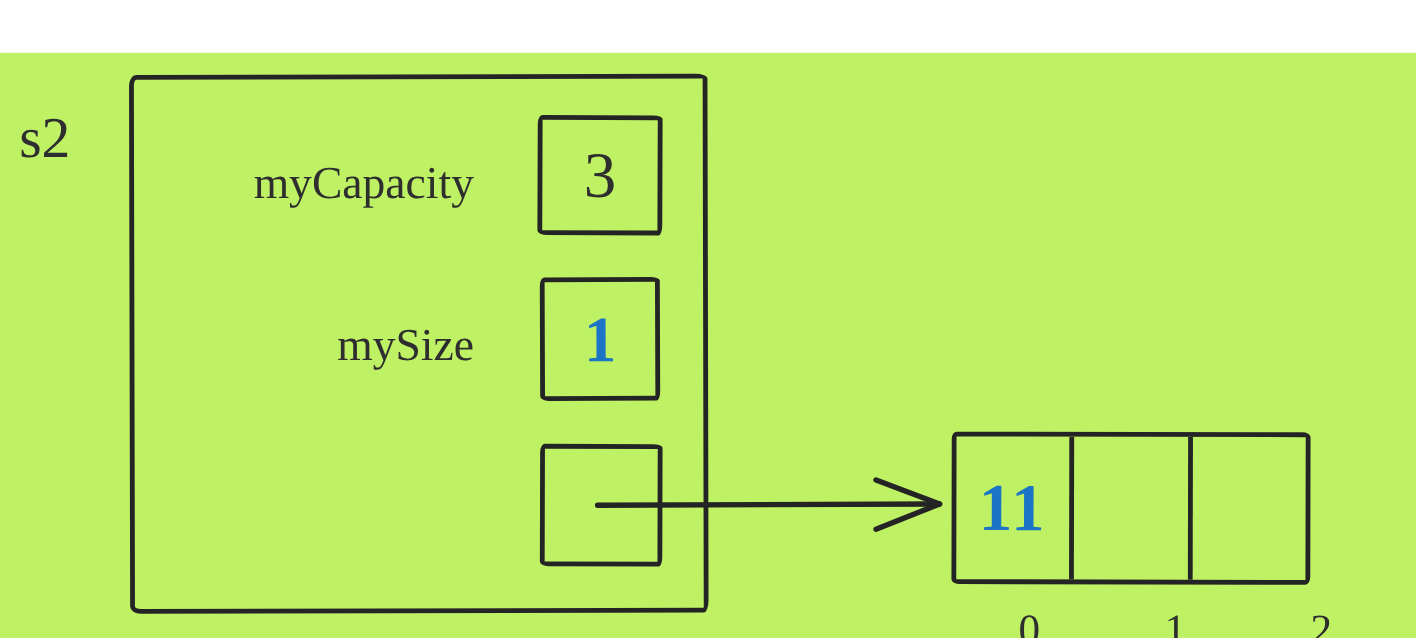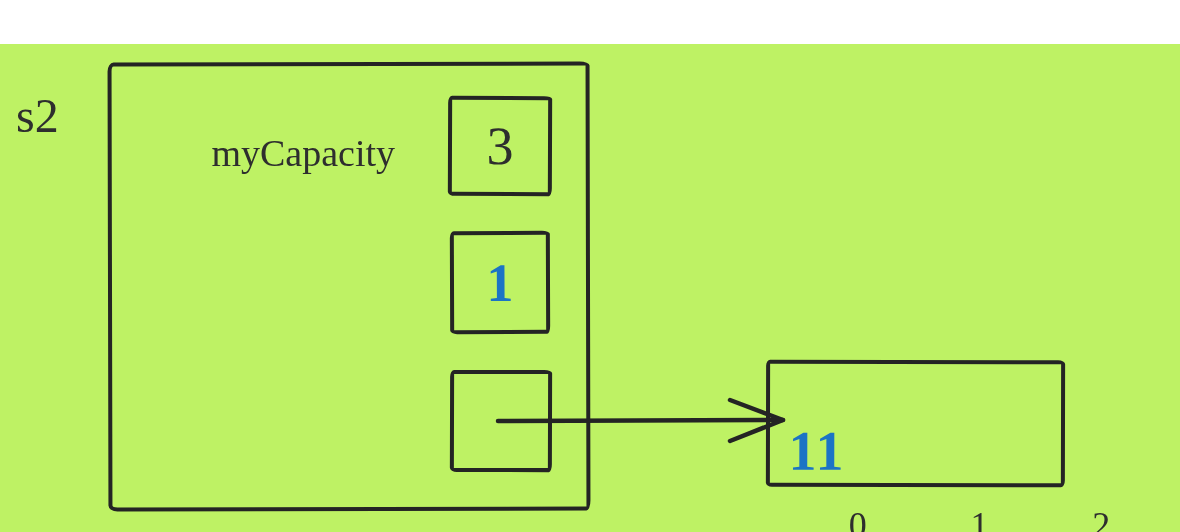--- a/index.html
+++ b/index.html
@@ -74,29 +74,28 @@
     position: absolute;
     left: 494px;
     top: 346px;
     width: 300px;
     height: 62px;
   }
 
   
   .array-box {
     position: absolute;
-    left: 766px;
+    left: 793px;
     top: 316px;
     width: 299px;
     height: 127px;
     border: 4.5px solid #242424;
     display: flex;
     border-radius: 4px 7px 4px 6px / 6px 4px 7px 4px;
     transform: rotate(0.12deg);
-    align-items: flex-end;
   }
   .array-cell {
     flex: 1;
     display: flex;
     align-items: center;
     justify-content: center;
     font-size: 56px;
     font-weight: 700;
     color: #1b74c5;
     letter-spacing: 2px;
@@ -122,20 +121,21 @@
 </head>
 <body>
 
 <div class="canvas">
 
   <div class="object-name">s2</div>
 
   <div class="object-box"></div>
 
   <div class="field-label label-capacity">myCapacity</div>
+  <div class="field-label label-size">mySize</div>
 
   <div class="value-box box-capacity">
     <span class="val-dark">3</span>
   </div>
   <div class="value-box box-size">
     <span class="val-blue">1</span>
   </div>
   <div class="value-box box-array">
     <span></span>
   </div>

